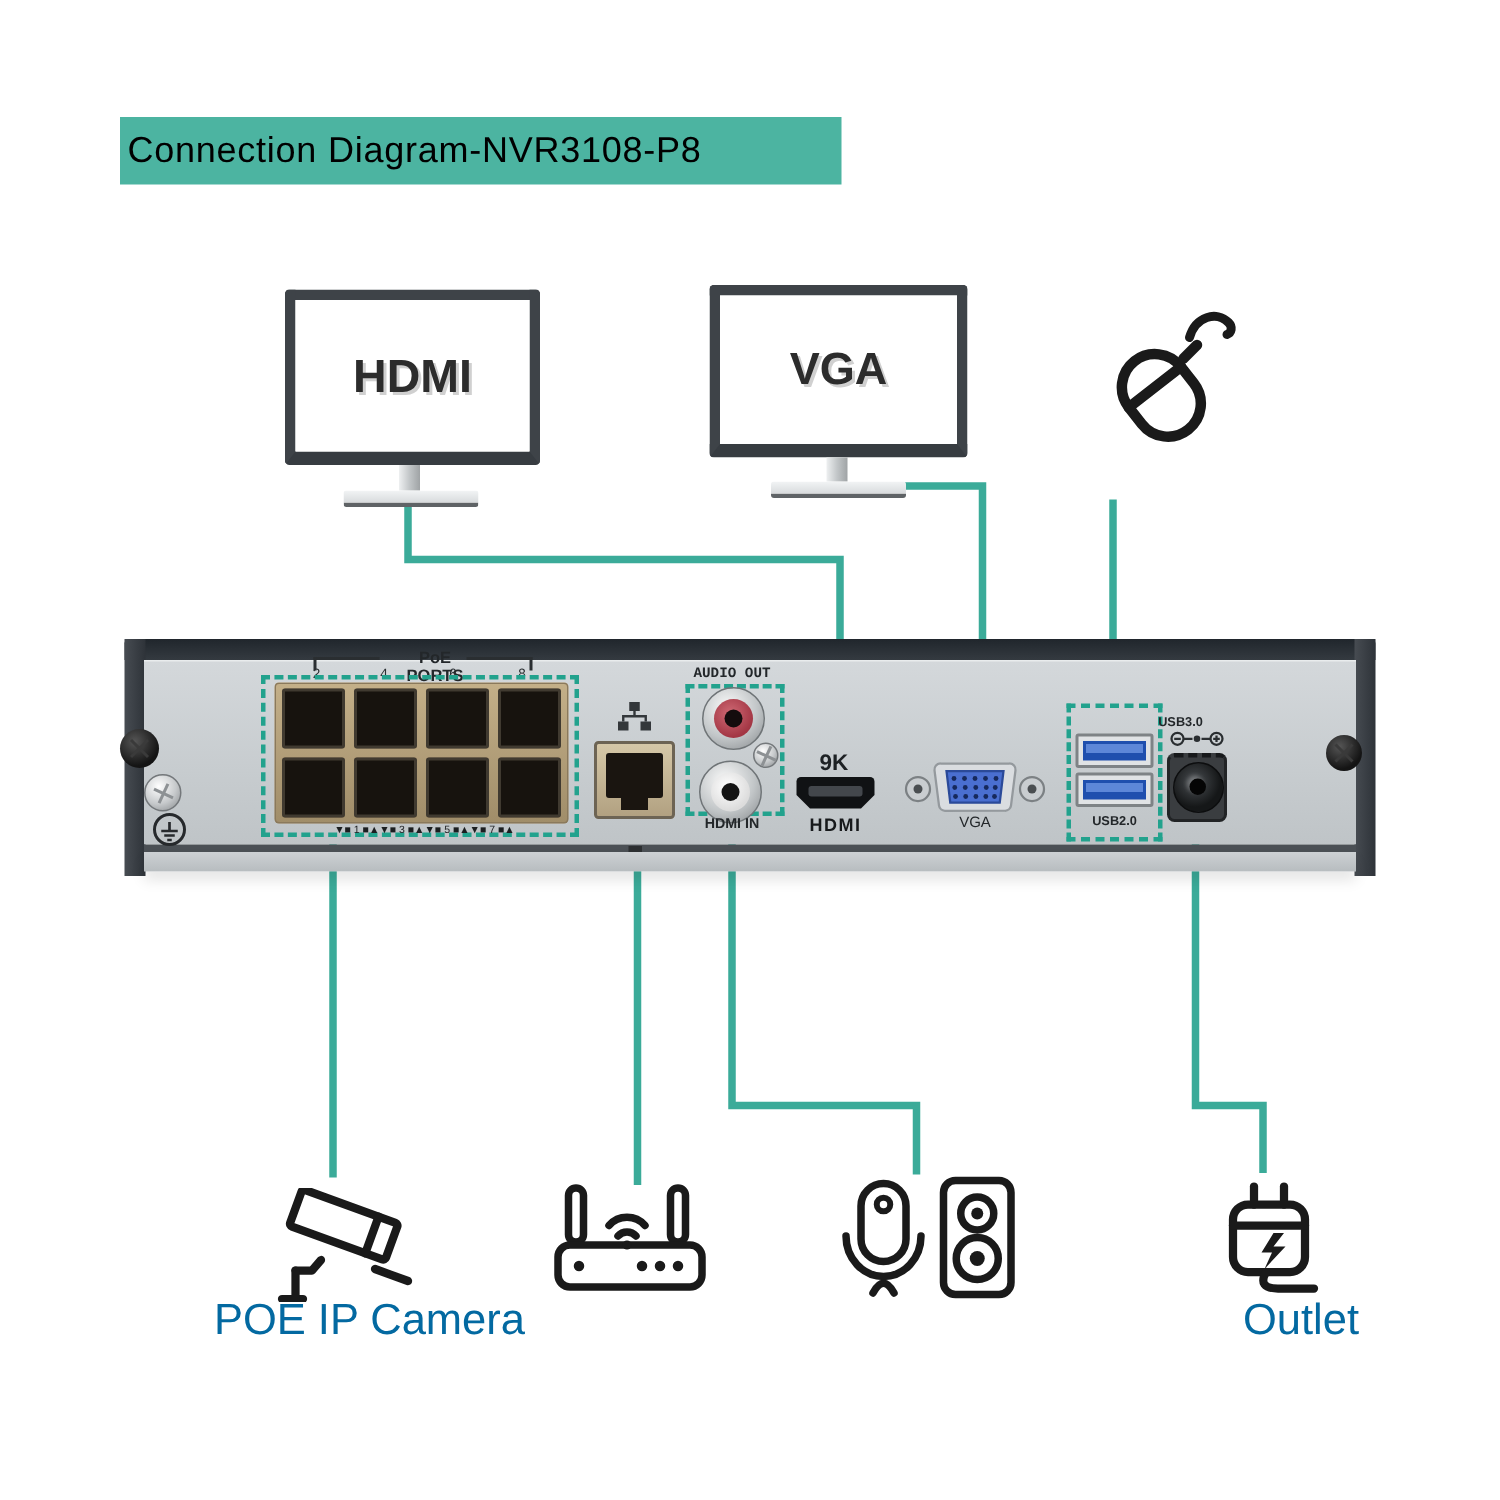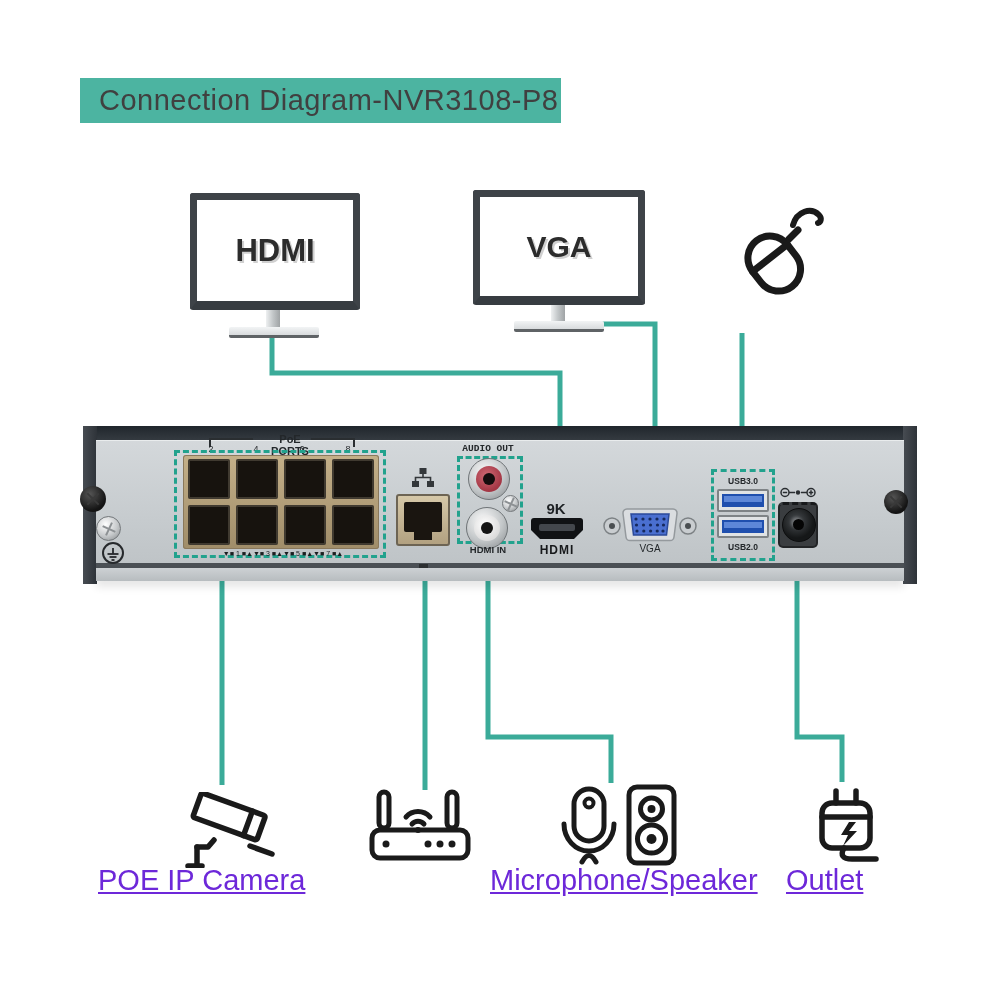--- a/index.html
+++ b/index.html
@@ -1,21 +1,21 @@
 <!DOCTYPE html>
 <html style="--accent: #3bab99; --banner: #4cb4a1; --dash: #22a28d;"><head>
 <meta charset="utf-8">
 <style>
   html,body{margin:0;padding:0;background:#ffffff;}
   #stage{position:relative;width:1000px;height:1000px;background:#ffffff;overflow:hidden;
          font-family:"Liberation Sans",sans-serif;}
   .abs{position:absolute;}
   
   #banner{left:80px;top:78px;width:481px;height:45px;background:var(--banner,#4cb4a1);
-          color:#404040;font-size:29px;line-height:45px;padding-left:19px;box-sizing:border-box;
+          color:#000000;font-size:24px;line-height:45px;padding-left:5px;box-sizing:border-box;
           letter-spacing:.5px;}
   
   .m-frame{background:#fff;border:7px solid #3e4348;border-bottom:9px solid #373c41;border-radius:3px;
            box-sizing:border-box;display:flex;align-items:center;justify-content:center;}
   .m-screen-label{font-weight:bold;color:#2c2c2c;text-shadow:2px 2px 0 rgba(150,150,150,.45);}
   .m-neck{background:linear-gradient(90deg,#eef0f1,#c2c6c8,#9fa3a5);}
   .m-base{background:linear-gradient(#f2f4f5,#d8dbdd);border-radius:2px;border-bottom:3px solid #5f6366;}
   
   #lines{left:0;top:0;pointer-events:none;}
   
@@ -74,21 +74,21 @@
   .usb-inner{position:absolute;inset:3px;background:#1f4fae;}
   .usb-tongue{position:absolute;left:5px;right:5px;top:5px;height:6px;background:#5d87d8;}
   
   #dc-jack{left:778px;top:502px;width:40px;height:46px;background:#3a3d40;border-radius:5px;
      border:2px solid #222426;border-top:3px dashed #17191b;box-sizing:border-box;}
   #dc-barrel{left:782px;top:508px;width:32px;height:32px;border-radius:50%;
      background:radial-gradient(circle at 42% 38%,#4a4e52,#151718 62%);border:1px solid #0c0d0e;}
   #dc-hole{left:793px;top:519px;width:11px;height:11px;border-radius:50%;background:#050505;
      box-shadow:-2px -2px 3px rgba(255,255,255,.25);}
   
-  .dest-label{font-size:29px;color:#6d28d9;text-align:left;text-decoration:underline;}
+  .dest-label{font-size:29px;color:#0369a1;text-align:right;}
   svg .ln{fill:none;stroke:#1a1a1a;stroke-linecap:round;stroke-linejoin:round;}
 </style>
 </head>
 <body>
 
 <div id="stage">
 
   <div id="banner" class="abs">
     <span>Connection Diagram-NVR3108-P8</span>
   </div>
@@ -222,21 +222,21 @@
       <circle cx="35" cy="26" r="1.6"></circle>
         <circle cx="41.8" cy="26" r="1.6"></circle>
         <circle cx="48.6" cy="26" r="1.6"></circle>
         <circle cx="55.2" cy="26" r="1.6"></circle>
         <circle cx="61" cy="26" r="1.6"></circle>
     </g>
   </svg>
   <div class="abs" id="vga-label" style="left:632px;top:543px;width:36px;">VGA</div>
 
   <div class="abs" id="usb-dash"></div>
-  <div class="abs usb-label" style="left:715px;top:476px;width:56px;">USB3.0</div>
+  <div class="abs usb-label" style="left:715px;top:476px;width:56px;padding-left:44px;">USB3.0</div>
   <div class="abs usb-port" style="left:717px;top:489px;">
     <div class="usb-inner"></div>
     <div class="usb-tongue"></div>
   </div>
   <div class="abs usb-port" style="left:717px;top:515px;">
     <div class="usb-inner"></div>
     <div class="usb-tongue"></div>
   </div>
   <div class="abs usb-label" style="left:715px;top:542px;width:56px;">USB2.0</div>
 
@@ -297,21 +297,20 @@
   </svg>
   <svg class="abs" style="left:626px;top:784px;" width="52" height="82" viewBox="0 0 52 82">
     <g class="ln" stroke-width="5">
       <rect x="3" y="3" width="45" height="76" rx="8"></rect>
       <circle cx="25.5" cy="25" r="11"></circle>
       <circle cx="25.5" cy="55" r="14"></circle>
     </g>
     <circle cx="25.5" cy="25" r="4" fill="#1a1a1a"></circle>
     <circle cx="25.5" cy="55" r="5" fill="#1a1a1a"></circle>
   </svg>
-  <div class="abs dest-label" style="left:490px;top:864px;width:300px;">Microphone/Speaker</div>
 
   <svg class="abs" style="left:816px;top:788px;" width="64" height="76" viewBox="0 0 64 76">
     <g class="ln" stroke-width="5.5">
       <line x1="20" y1="3" x2="20" y2="15"></line>
       <line x1="40" y1="3" x2="40" y2="15"></line>
       <rect x="6" y="15" width="48" height="45" rx="10"></rect>
       <line x1="6" y1="29" x2="54" y2="29"></line>
       <path d="M28,60 q-6,11 8,11 h24"></path>
     </g>
     <path d="M33,34 l-8,13 h7 l-5,11 l14,-15 h-8 l7,-9 z" fill="#1a1a1a"></path>

